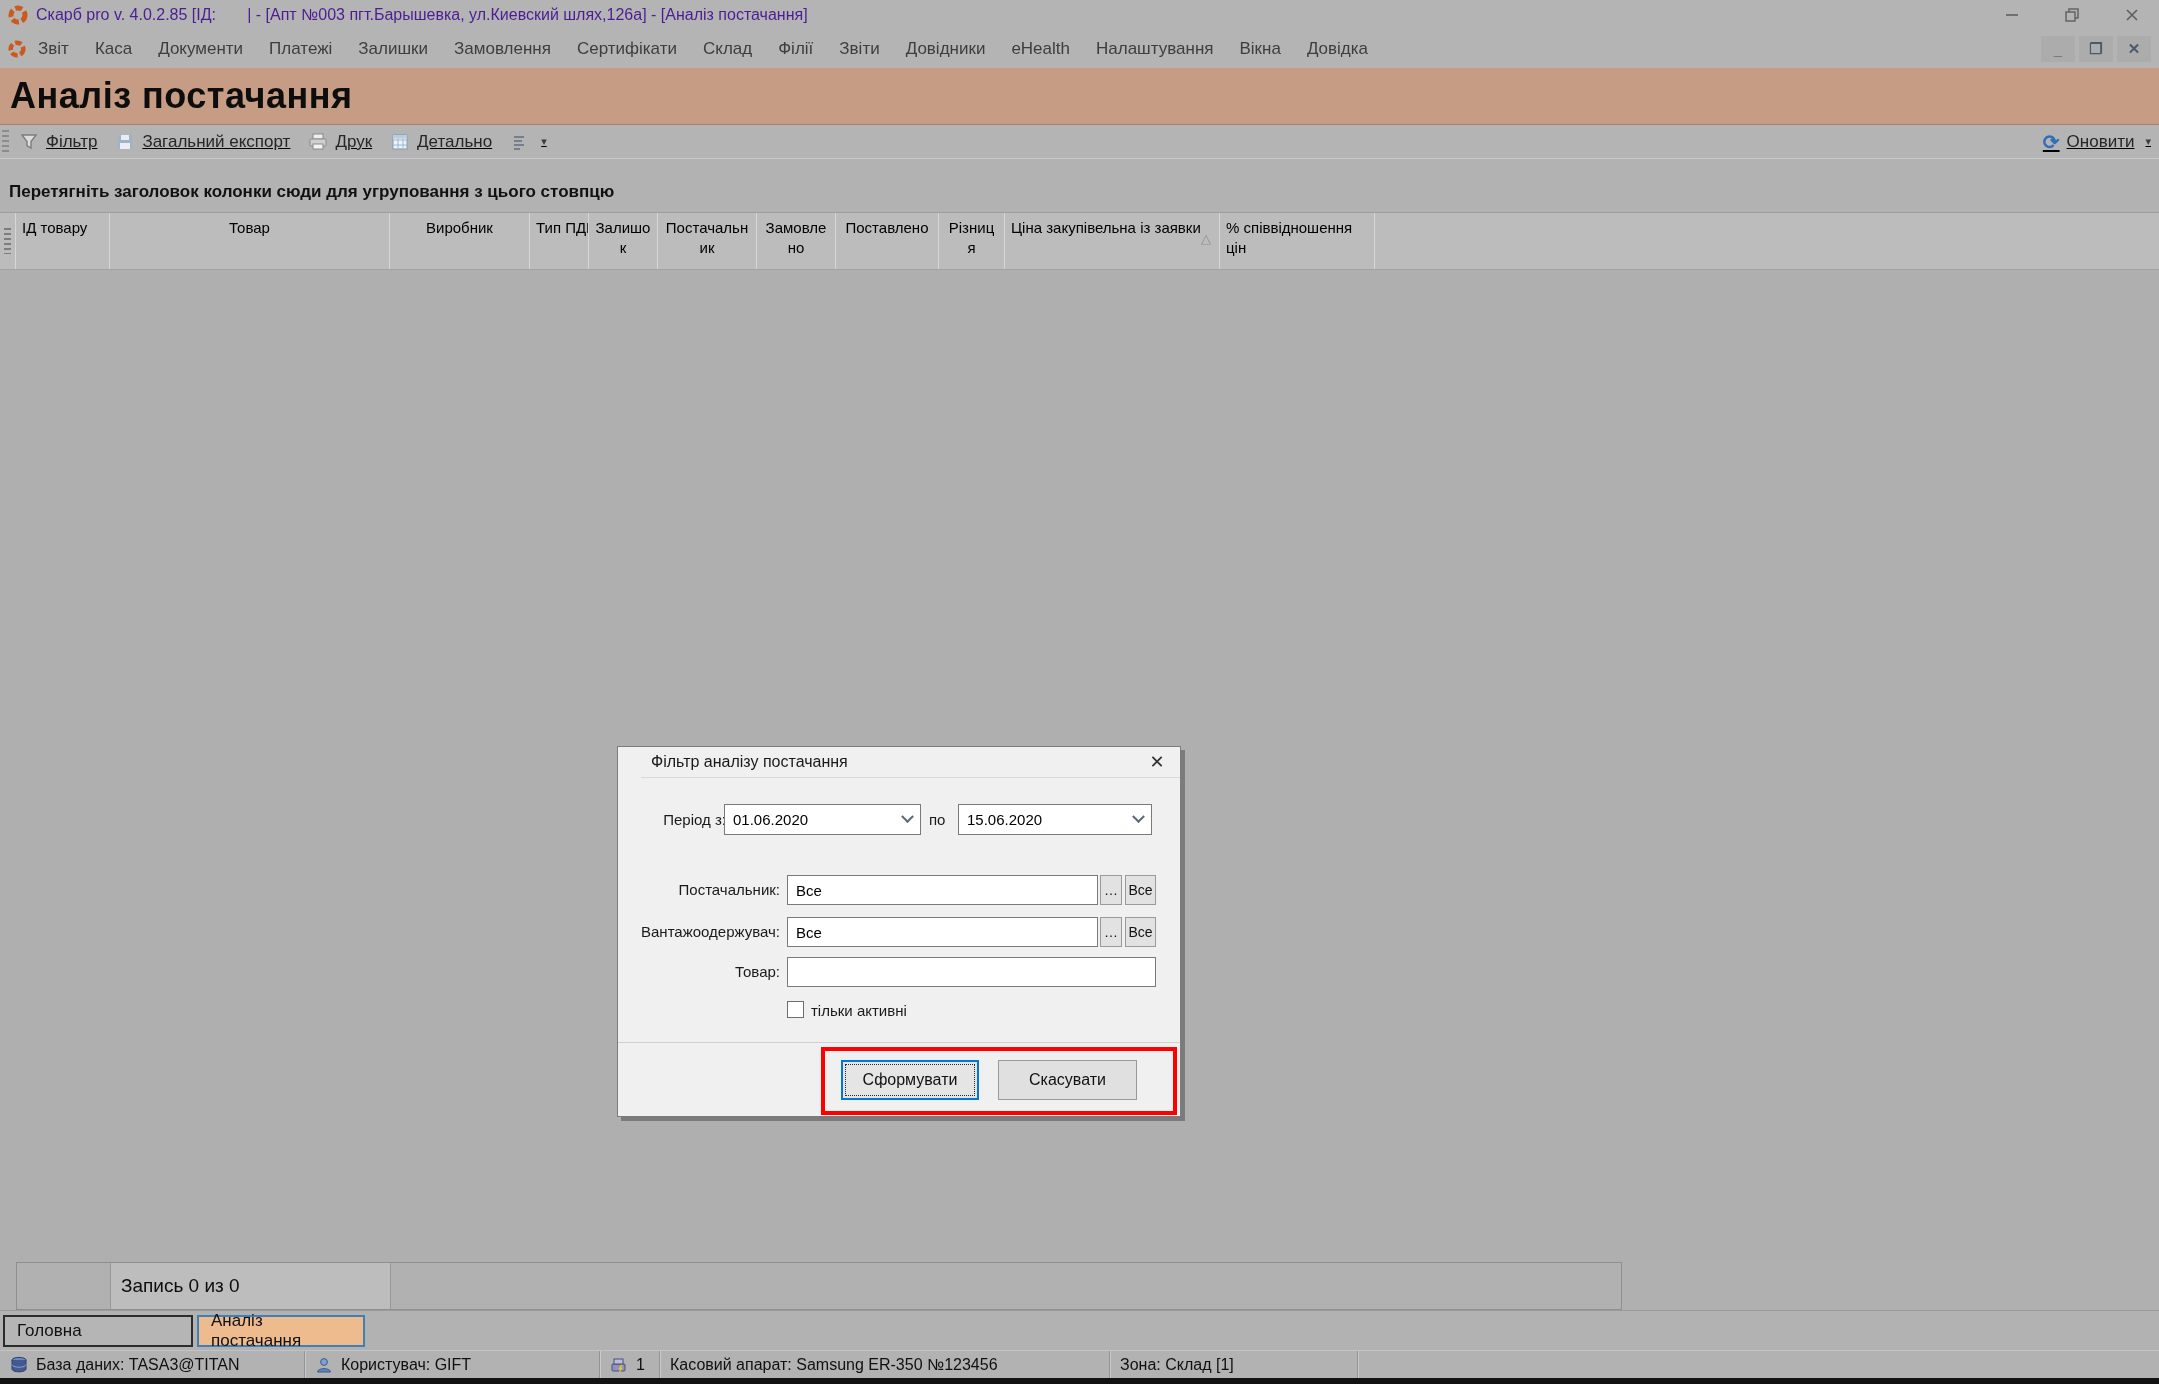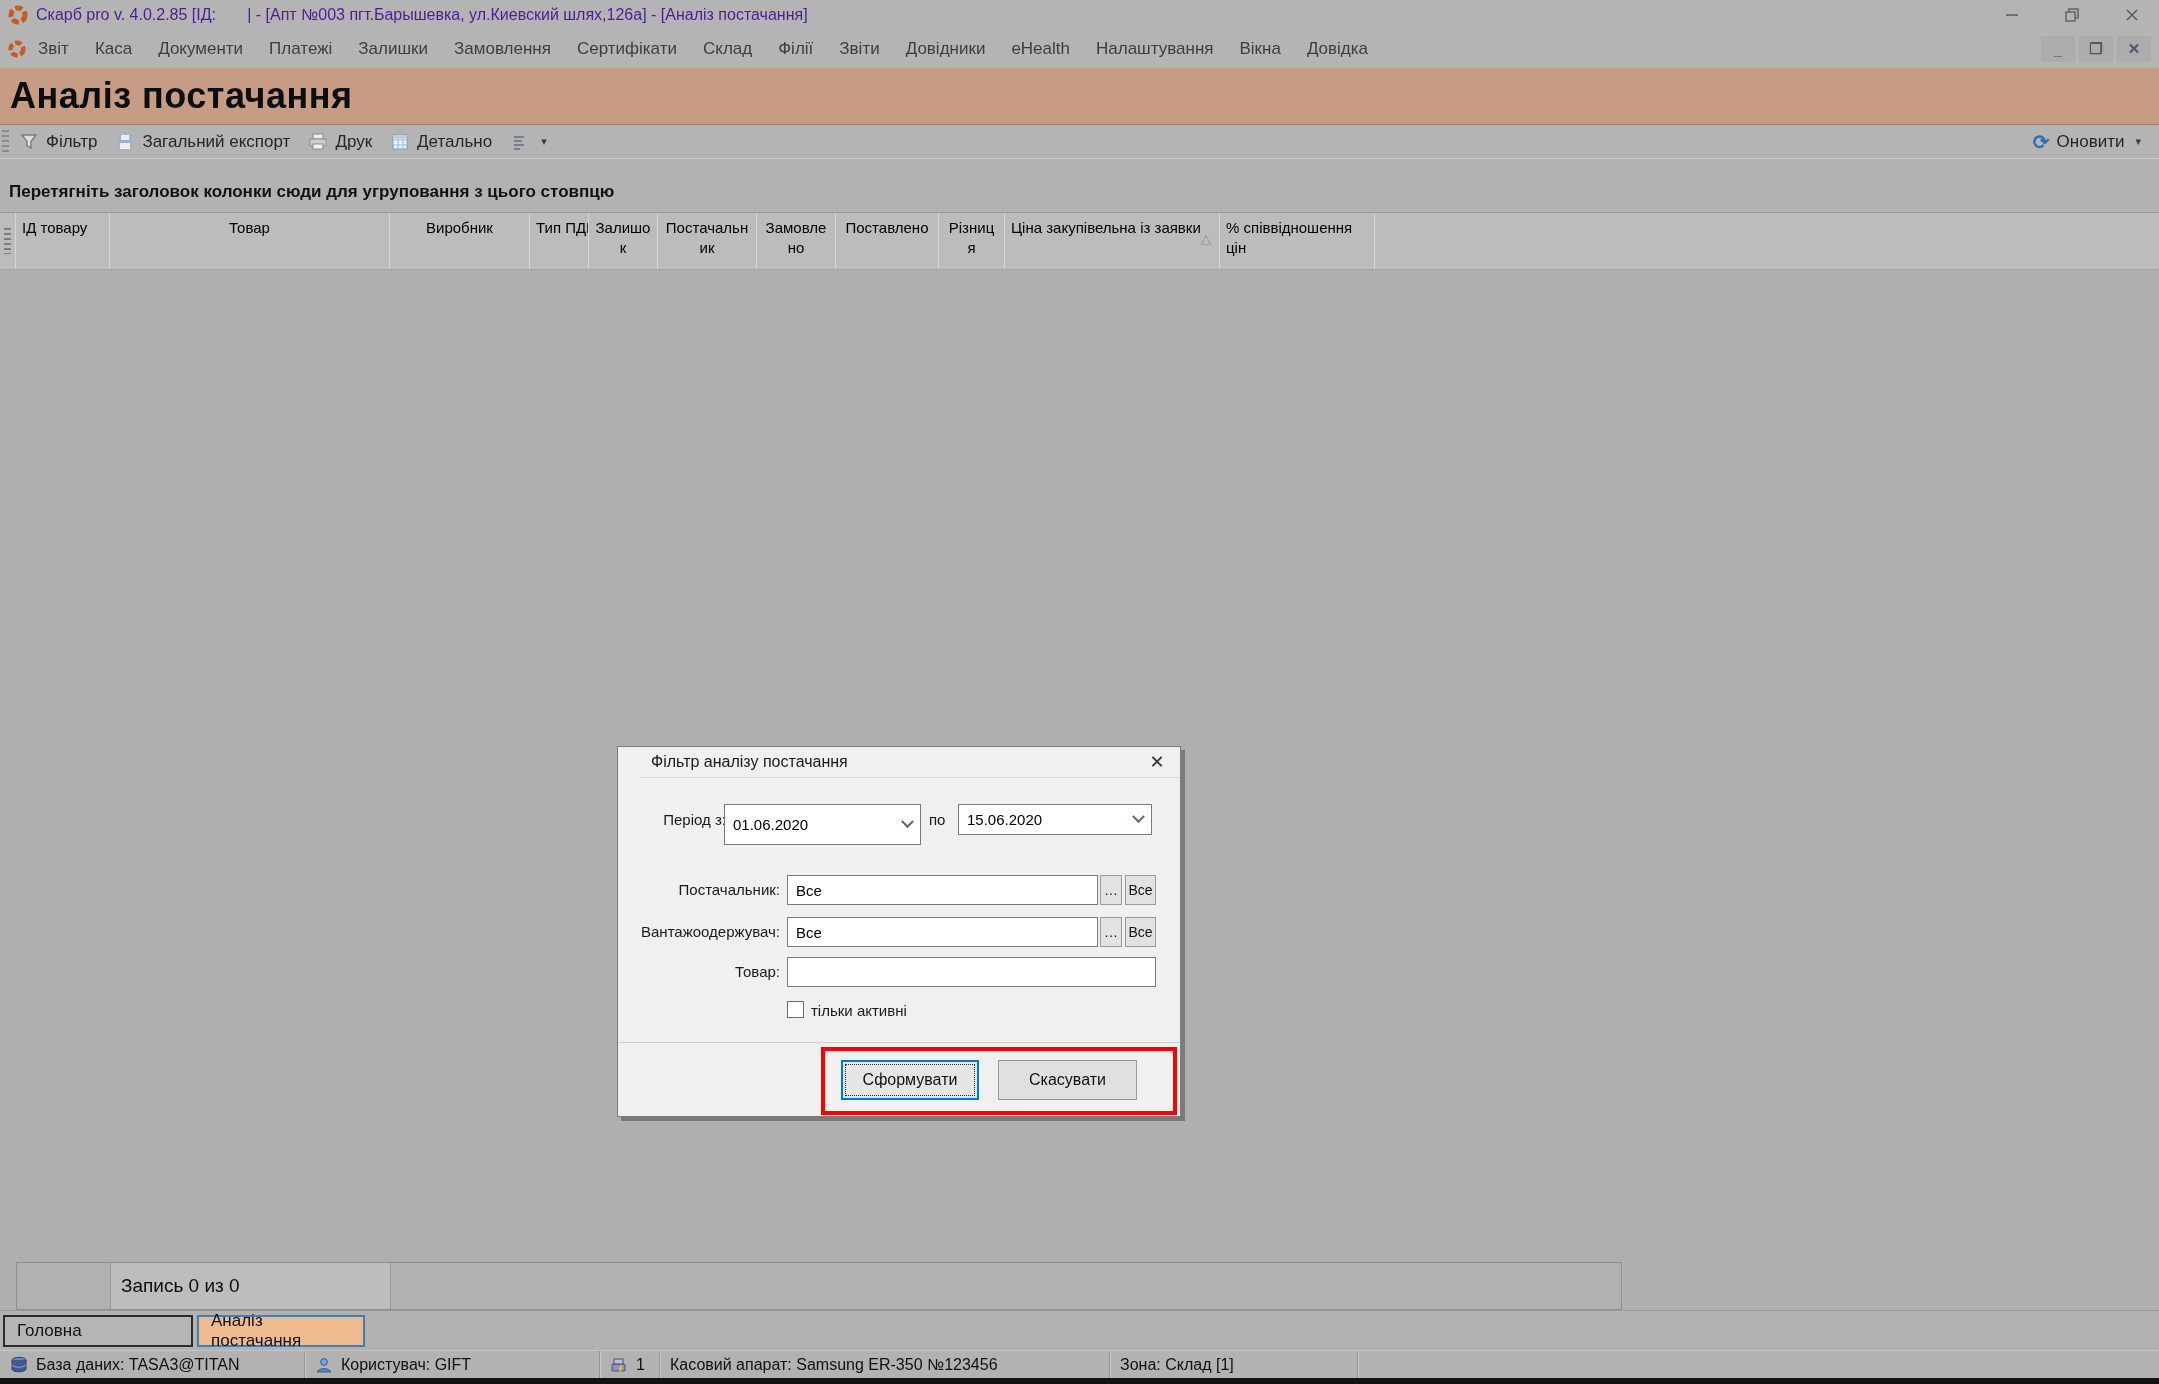--- a/index.html
+++ b/index.html
@@ -21,21 +21,21 @@
   .menu-item { font-size:17px; color:#3e3e3e; cursor:default; }
   .mdi-controls { display:flex; gap:4px; }
   .mdi-btn { width:34px; height:26px; display:flex; align-items:center; justify-content:center;
              color:#4a5a6d; font-weight:bold; font-size:15px; background:#acacac; }
 
   
   .titleband { height:57px; display:flex; align-items:center; padding:0 10px; flex:0 0 auto; border-bottom:1px solid #a57f6b; }
   .page-title { font-size:36px; font-weight:bold; color:#0d0d0d; letter-spacing:0.5px; }
 
   
-  .toolbar { height:33px; background:#b4b4b4; display:flex; align-items:center; padding:0 16px 0 2px; flex:0 0 auto; }
+  .toolbar { height:33px; background:#b4b4b4; display:flex; align-items:center; padding:0 6px 0 2px; flex:0 0 auto;text-decoration:underline; }
   .grip { width:7px; height:24px; margin-right:10px;
           background:repeating-linear-gradient(to bottom,#8c8c8c 0 2px,transparent 2px 5px); }
   .tool-item { display:flex; align-items:center; gap:7px; margin-right:18px; font-size:17px; color:#262626; cursor:default; }
   .tool-icon { width:20px; height:20px; display:inline-flex; align-items:center; justify-content:center; }
   .tool-caret { font-size:11px; color:#3c3c3c; margin-left:4px; }
   .toolbar-spacer { flex:1 1 auto; }
   .refresh-item { margin-right:2px; }
   .refresh-glyph { font-size:20px; color:#2f6fb8; font-weight:bold; }
 
   
@@ -253,21 +253,21 @@
 
   <div class="gridbody">
 
     <div class="dialog">
       <div class="dlg-titlebar">
         <span class="dlg-title">Фільтр аналізу постачання</span>
         <span class="dlg-close">✕</span>
       </div>
 
       <span class="dlg-label" style="left:0; top:64px; width:96px;margin-left:12px;">Період з:</span>
-      <div class="combo" style="left:106px; top:57px; width:197px; height:41px;">
+      <div class="combo" style="left:106px; top:57px; width:197px; height:31px;">
         <span class="val">01.06.2020</span>
         <span class="chev"></span>
       </div>
       <span class="dlg-label" style="left:311px; top:64px; width:22px; text-align:left;">по</span>
       <div class="combo" style="left:340px; top:57px; width:194px; height:31px;">
         <span class="val">15.06.2020</span>
         <span class="chev"></span>
       </div>
 
       <span class="dlg-label" style="left:0; top:134px; width:162px;">Постачальник:</span>

